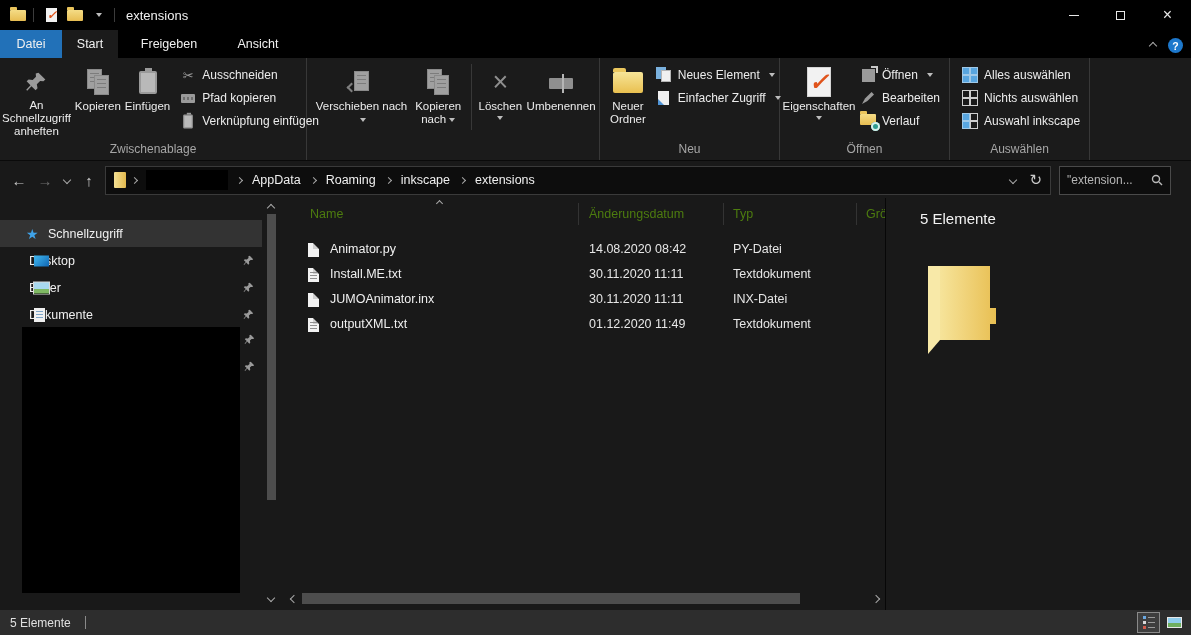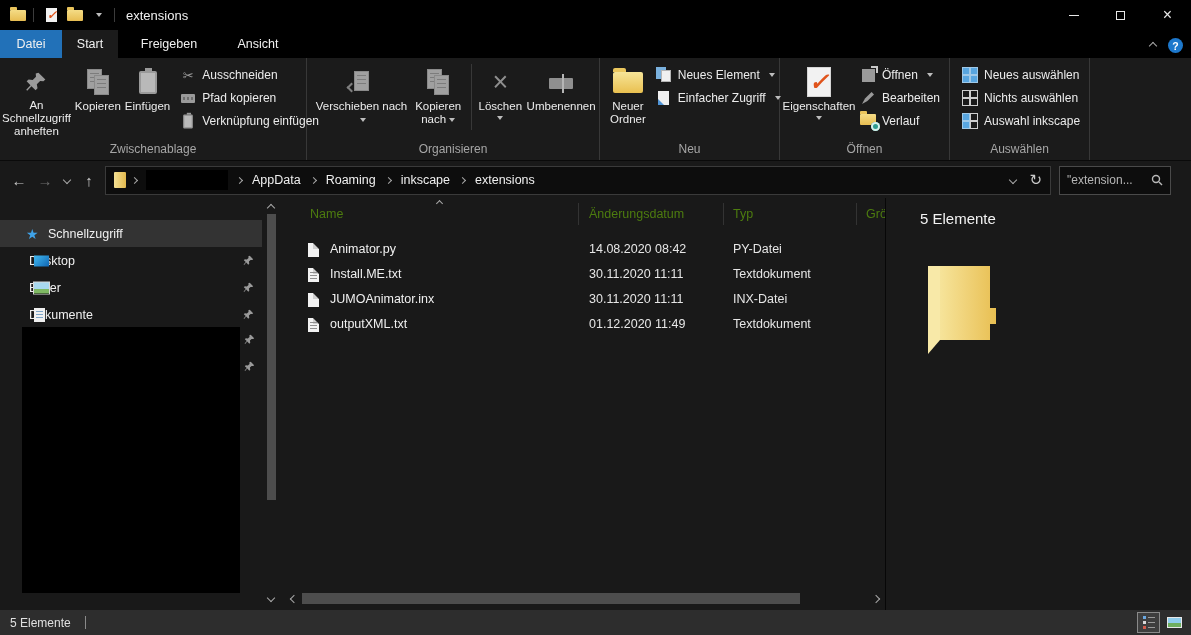--- a/index.html
+++ b/index.html
@@ -281,21 +281,20 @@
           <span class="blabel">Löschen</span>
           <i class="caret below"></i>
         </div>
         <div class="bigbtn w78">
           <span class="bicon">
               <span class="ren-ic"></span>
             </span>
           <span class="blabel">Umbenennen</span>
         </div>
       </div>
-      <div class="glabel">Organisieren</div>
     </div>
 
     <div class="rgroup g3">
       <div class="rg-content" style="padding-left:8px">
         <div class="bigbtn w54">
           <span class="bicon">
               <span class="folder-lg"></span>
             </span>
           <span class="blabel">Neuer Ordner</span>
         </div>
@@ -363,21 +362,21 @@
         <div class="smallcol">
           <div class="smallbtn">
               <span class="sicon">
                 <span class="grid4">
                   <span class="cb"></span>
                   <span class="cb"></span>
                   <span class="cb"></span>
                   <span class="cb"></span>
                 </span>
               </span>
-              <span>Neues auswählen</span>
+              <span>Alles auswählen</span>
             </div>
           <div class="smallbtn">
               <span class="sicon">
                 <span class="grid4">
                   <span class="co"></span>
                   <span class="co"></span>
                   <span class="co"></span>
                   <span class="co"></span>
                 </span>
               </span>

